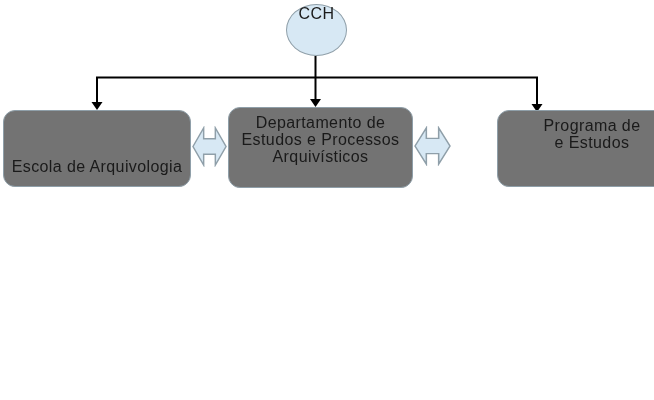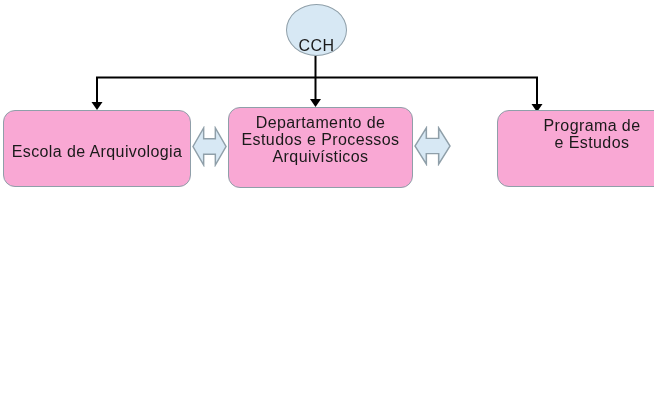--- a/index.html
+++ b/index.html
@@ -24,37 +24,37 @@
   }
   .node-ellipse {
     position: absolute;
     left: 286px; top: 4px;
     width: 61px; height: 52px;
     background: #d7e8f4;
     border: 1.5px solid #8f9fa9;
     border-radius: 50%;
     box-sizing: border-box;
     display: flex;
-    align-items: flex-end;
+    align-items: flex-start;
     justify-content: center;
     font-size: 16px;
     letter-spacing: 0.5px;
   }
   .box {
     position: absolute;
-    background: #f9a8d4;
+    background: #737373;
     border: 1.5px solid #8f9fa9;
     border-radius: 12px;
     box-sizing: border-box;
     font-size: 16px;
     letter-spacing: 0.4px;
     line-height: 17px;
     text-align: center;
   }
-  .box-left  { left: 3px;   top: 110px; width: 188px; height: 77px; padding-top: 32px; }
+  .box-left  { left: 3px;   top: 110px; width: 188px; height: 77px; padding-top: 47px; }
   .box-mid   { left: 228px; top: 107px; width: 185px; height: 81px; padding-top: 6px; }
   .box-right { left: 453px; top: 110px; width: 190px; height: 77px; margin-left: 44px; }
   .clip-text {
     position: absolute;
     left: 0; right: 0; top: 6px;
     height: 61px;
     overflow: hidden;
   }
   .dbl-arrow {
     position: absolute;

